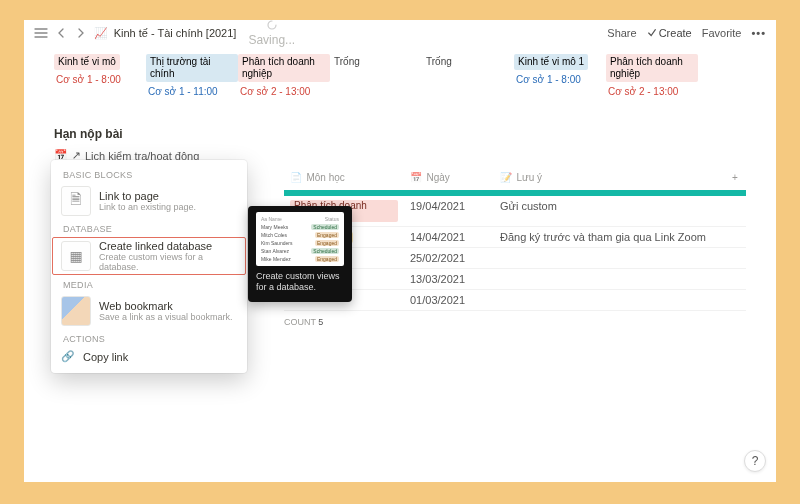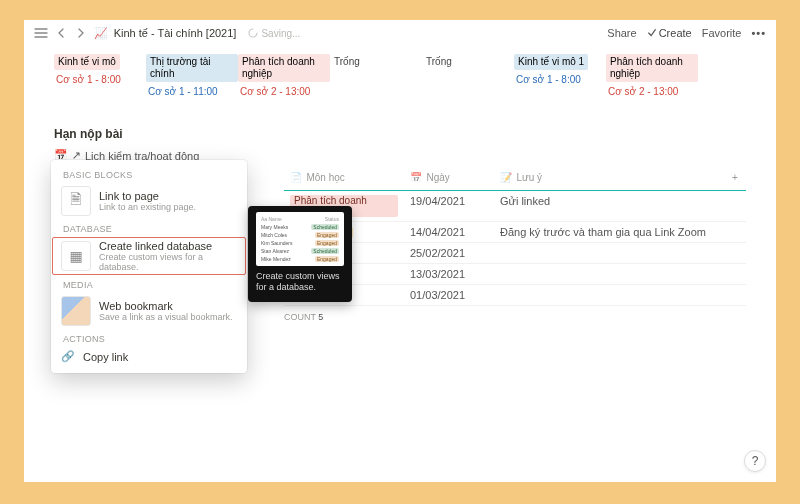--- a/index.html
+++ b/index.html
@@ -48,23 +48,23 @@
     .breadcrumb {
       display: flex;
       align-items: center;
       gap: 4px;
       font-size: 11px;
       color: #37352f;
     }
     .breadcrumb .emoji { font-size: 11px; margin-right:2px }
     .saving {
       color: #b9b9b5;
-      font-size: 10px;
+      font-size: 12px;
       margin-left: 6px;
-      display:flex;align-items:center;gap:3px;
+      display:flex;align-items:center;gap:3px;flex-direction:column;
     }
     .topbar-right {
       margin-left: auto;
       display: flex;
       align-items: center;
       gap: 10px;
       font-size: 11px;
       color: #555;
     }
     .topbar-right .upd { display:flex;align-items:center;gap:2px; color:#444 }
@@ -178,21 +178,21 @@
     .table-area {
       position:absolute;
       top: 148px;
       left: 260px;
       right: 30px;
       font-size:11px;
       color:#555;
     }
     .table-header {
       display:flex;
-      border-bottom:1px solid #14b8a6;
+      border-bottom:6px solid #14b8a6;
       padding-bottom:3px;
       color:#9b9a97;
       font-size:10px;
     }
     .th, .td { padding:4px 6px; }
     .col1{width:120px}
     .col2{width:90px}
     .col3{flex:1}
     .col4{width:20px}
     .th .hi {margin-right:4px;opacity:.6}
@@ -293,21 +293,21 @@
     <div class="table-header">
       <div class="th col1"><span class="hi">📄</span><span>Môn học</span></div>
       <div class="th col2"><span class="hi">📅</span><span>Ngày</span></div>
       <div class="th col3"><span class="hi">📝</span><span>Lưu ý</span></div>
       <div class="th col4">+</div>
     </div>
     <div id="trows">
         <div class="table-row">
           <div class="td col1"><span class="pill pk">Phân tích doanh nghiệp</span></div>
           <div class="td col2">19/04/2021</div>
-          <div class="td col3">Gửi linked</div>
+          <div class="td col3">Gửi custom</div>
         </div>
         <div class="table-row">
           <div class="td col1"><span class="pill yl">oanh nghiệp</span></div>
           <div class="td col2">14/04/2021</div>
           <div class="td col3">Đăng ký trước và tham gia qua Link Zoom</div>
         </div>
         <div class="table-row">
           <div class="td col1"><span class="pill bl">ài chính</span></div>
           <div class="td col2">25/02/2021</div>
           <div class="td col3"></div>

